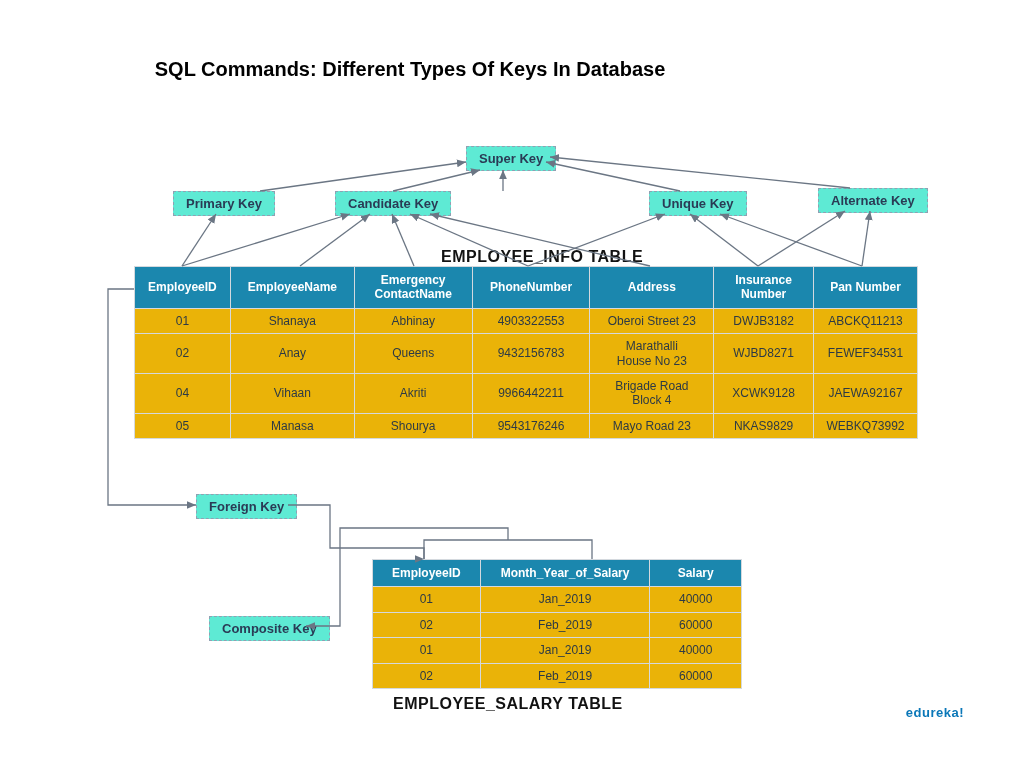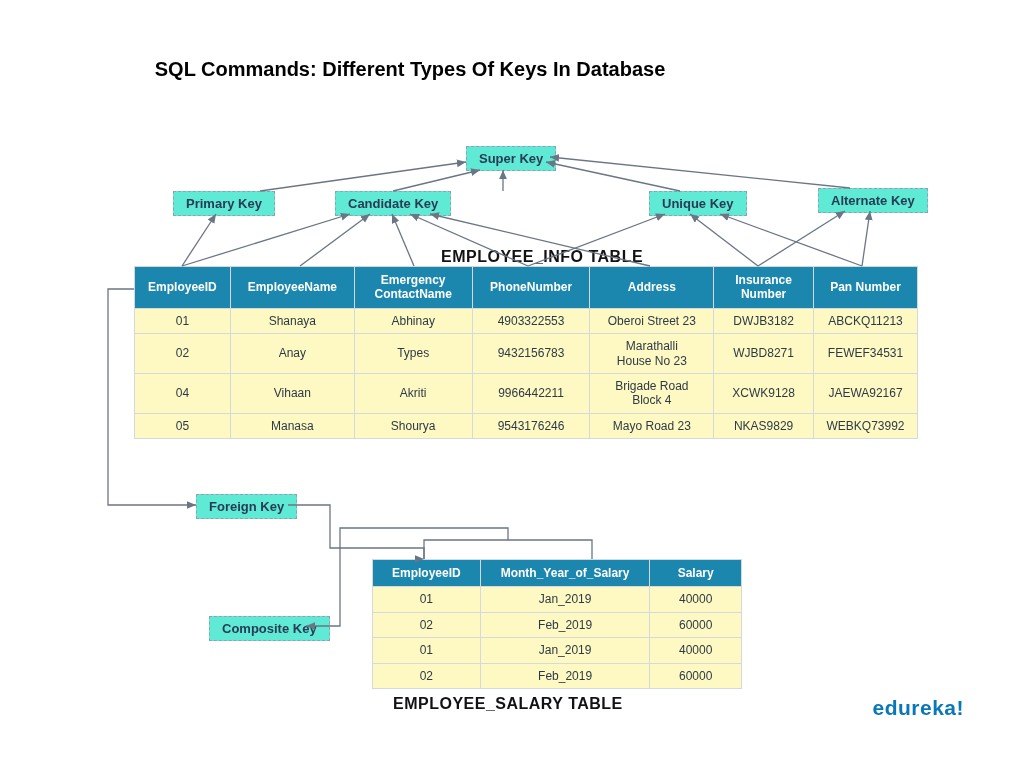--- a/index.html
+++ b/index.html
@@ -35,21 +35,21 @@
   .tbl-title {
     position: absolute;
     font-weight: 800;
     font-size: 16px;
     color: #121212;
     letter-spacing: 0.5px;
   }
   table {
     position: absolute;
     border-collapse: collapse;
-    background: #fef9c3;
+    background: #eab308;
   }
   th {
     background: #1b87ae;
     color: #fff;
     font-weight: 700;
     font-size: 12px;
     padding: 6px 6px;
     border: 1px solid #d4d9de;
     text-align: center;
     line-height: 1.2;
@@ -61,21 +61,21 @@
     text-align: center;
     color: #2d3a45;
     line-height: 1.2;
   }
   .brand {
     position: absolute;
     right: 60px;
     bottom: 48px;
     color: #0a77b8;
     font-weight: 700;
-    font-size: 21px;
+    font-size: 13px;
     letter-spacing: 0.5px;
   }
   svg.arrows {
     position: absolute;
     left: 0;
     top: 0;
     width: 1024px;
     height: 768px;
     pointer-events: none;
   }
@@ -123,21 +123,21 @@
         <td>Shanaya</td>
         <td>Abhinay</td>
         <td>4903322553</td>
         <td>Oberoi Street 23</td>
         <td>DWJB3182</td>
         <td>ABCKQ11213</td>
       </tr>
       <tr>
         <td>02</td>
         <td>Anay</td>
-        <td>Types</td>
+        <td>Queens</td>
         <td>9432156783</td>
         <td>Marathalli<br>House No 23</td>
         <td>WJBD8271</td>
         <td>FEWEF34531</td>
       </tr>
       <tr>
         <td>04</td>
         <td>Vihaan</td>
         <td>Akriti</td>
         <td>9966442211</td>

